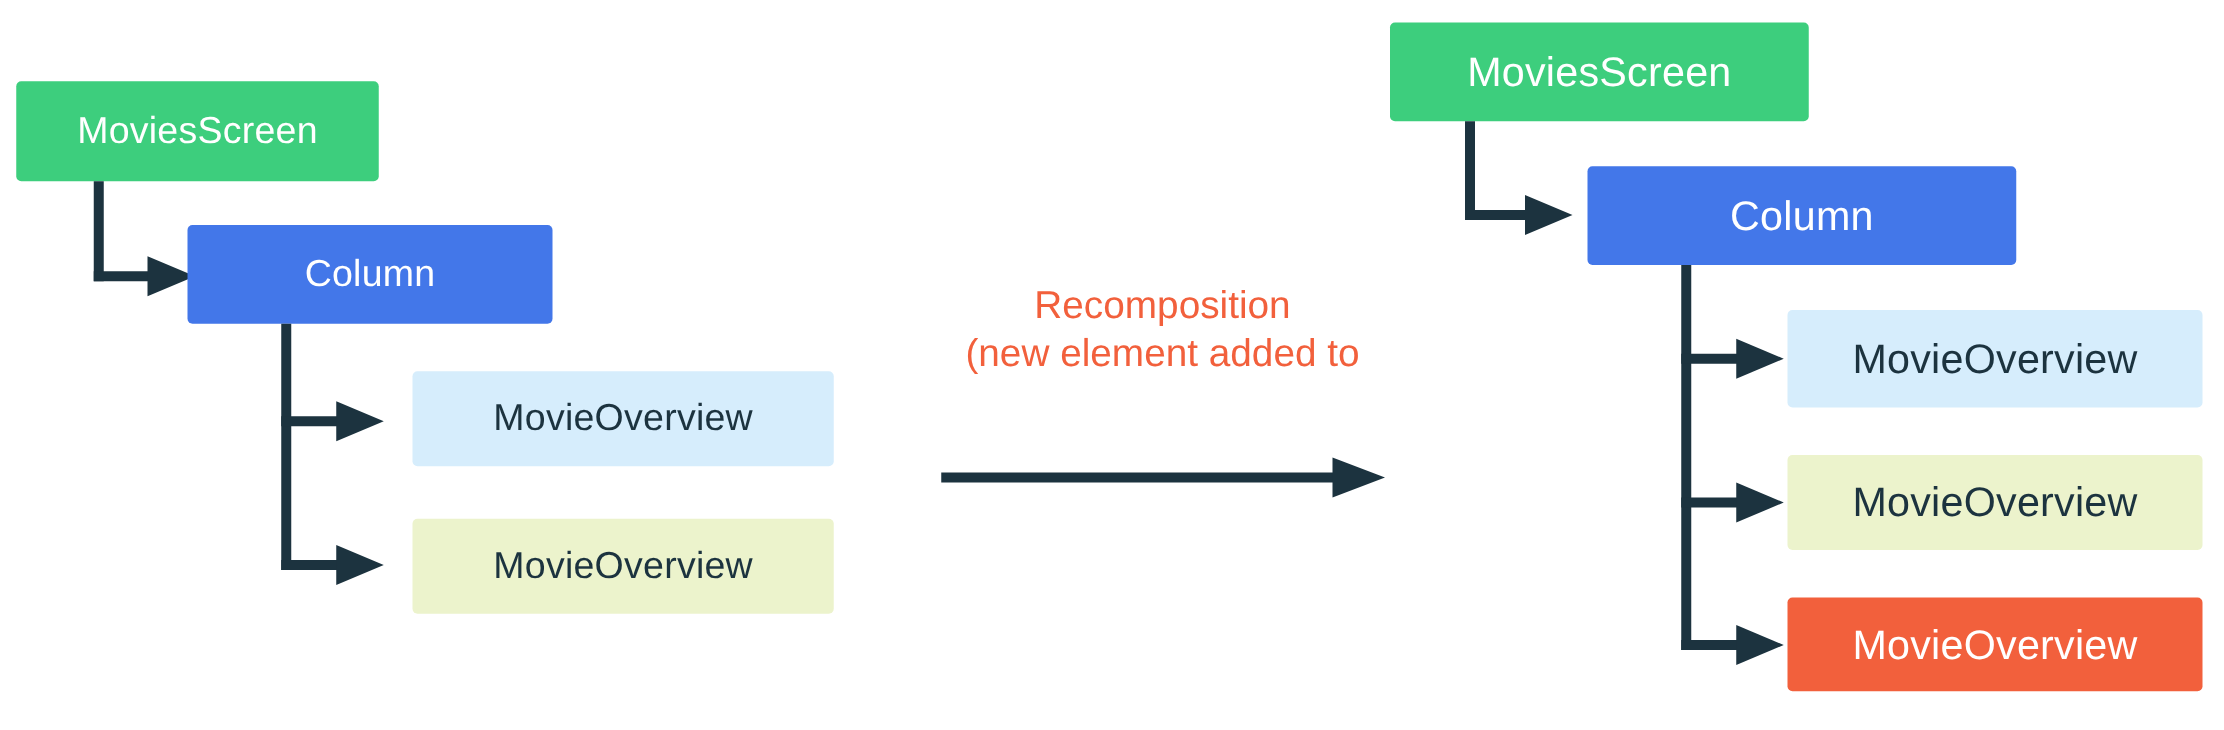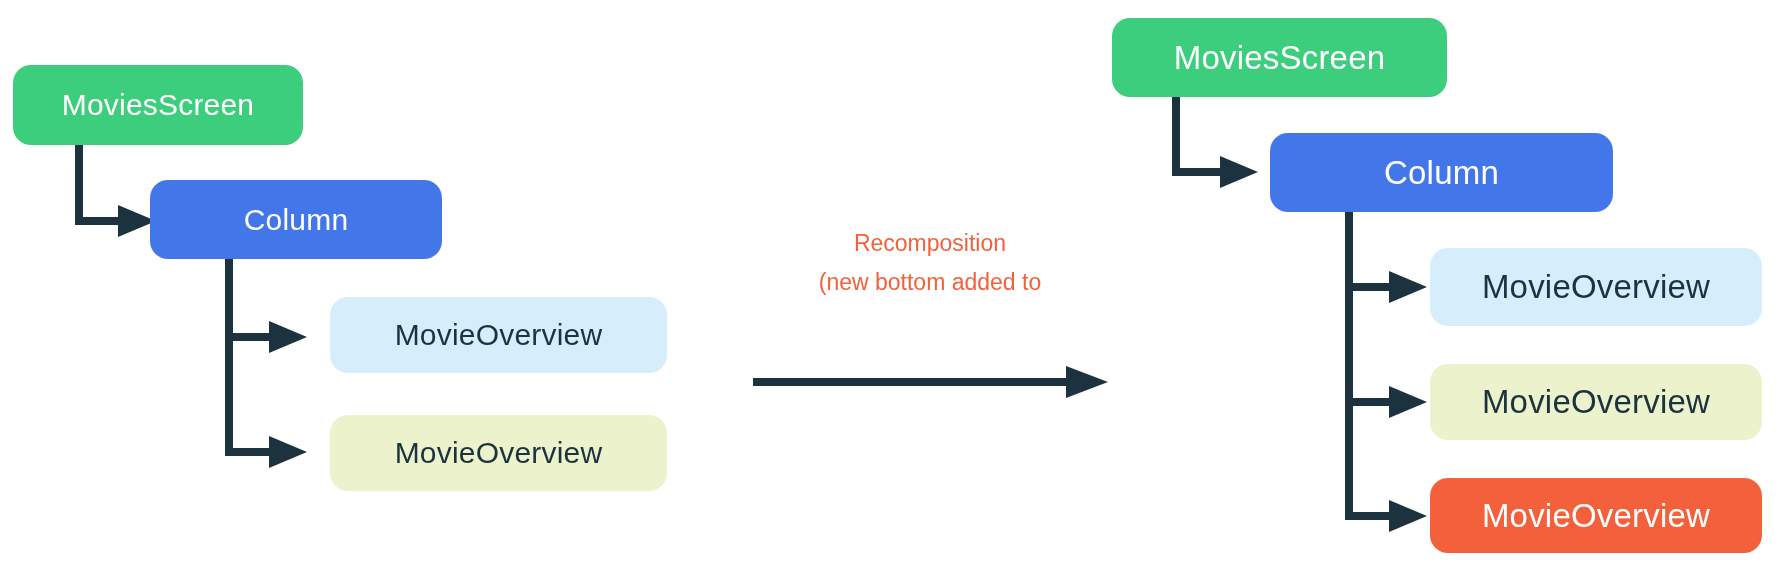--- a/index.html
+++ b/index.html
@@ -10,21 +10,21 @@
     height: 584px;
     background: #ffffff;
     overflow: hidden;
   }
   
   .node {
     position: absolute;
     display: flex;
     align-items: center;
     justify-content: center;
-    border-radius: 18px;
+    border-radius: 4px;
     font-weight: 400;
     letter-spacing: 0.2px;
     white-space: nowrap;
   }
   .tree-left .node { font-size: 30px; }
   .tree-right .node { font-size: 33px; }
   
   .cline {
     position: absolute;
     background: var(--navy);
@@ -42,21 +42,21 @@
     border-bottom-width: 16px;
     border-left-width: 42px;
   }
   
   .caption {
     position: absolute;
     left: 660px;
     top: 224px;
     width: 540px;
     text-align: center;
-    font-size: 23px;
+    font-size: 31px;
     line-height: 39px;
     font-weight: 500;
   }
 </style>
 </head>
 <body>
 
 <div id="canvas" style="--navy: #1C333F; background: rgb(255, 255, 255);">
 
   <div class="tree-left">
@@ -76,21 +76,21 @@
     <div class="node" style="left: 330px; top: 297px; width: 337px; height: 76px; background: rgb(214, 237, 252); color: rgb(28, 51, 63);">MovieOverview</div>
 
     <div class="cline" style="left:225px; top:448px; width:45px; height:8px;"></div>
     <div class="ahead" style="left:269px; top:436px;"></div>
     <div class="node" style="left: 330px; top: 415px; width: 337px; height: 76px; background: rgb(236, 243, 204); color: rgb(28, 51, 63);">MovieOverview</div>
   </div>
 
   <div>
     <div class="caption" style="color: rgb(242, 96, 60);">
       <div>Recomposition</div>
-      <div>(new bottom added to</div>
+      <div>(new element added to</div>
     </div>
     <div class="cline" style="left:753px; top:378px; width:315px; height:8px;"></div>
     <div class="ahead big" style="left:1066px; top:366px;"></div>
   </div>
 
   <div class="tree-right">
 
     <div class="node" style="left: 1112px; top: 18px; width: 335px; height: 79px; background: rgb(61, 206, 125); color: rgb(255, 255, 255);">MoviesScreen</div>
 
     <div class="cline" style="left:1172px; top:97px; width:8px; height:79px;"></div>

